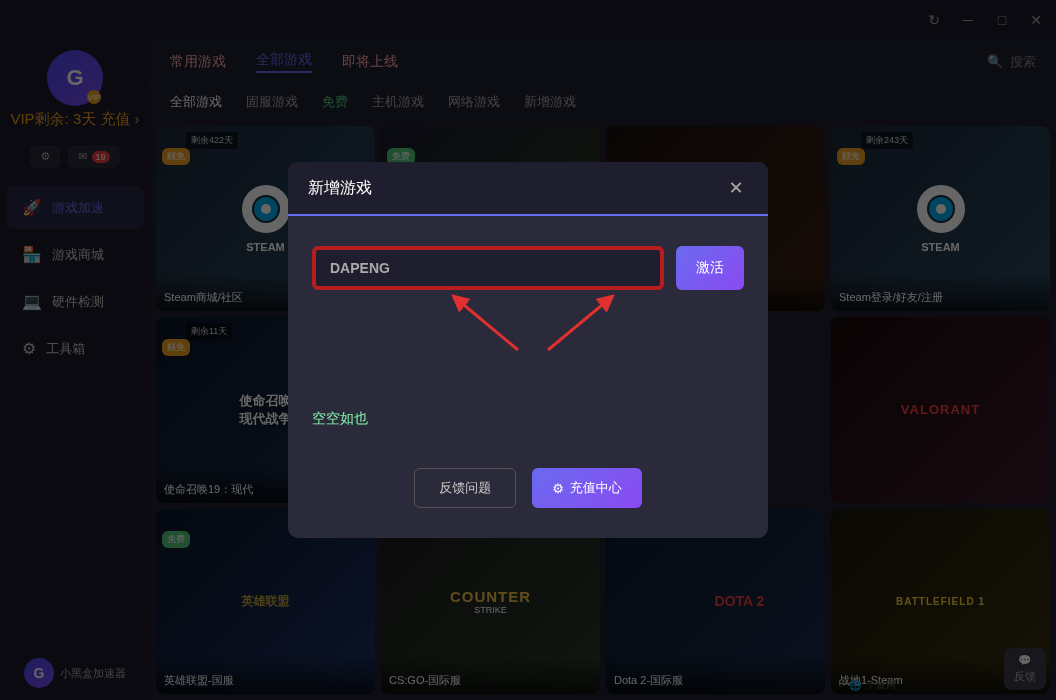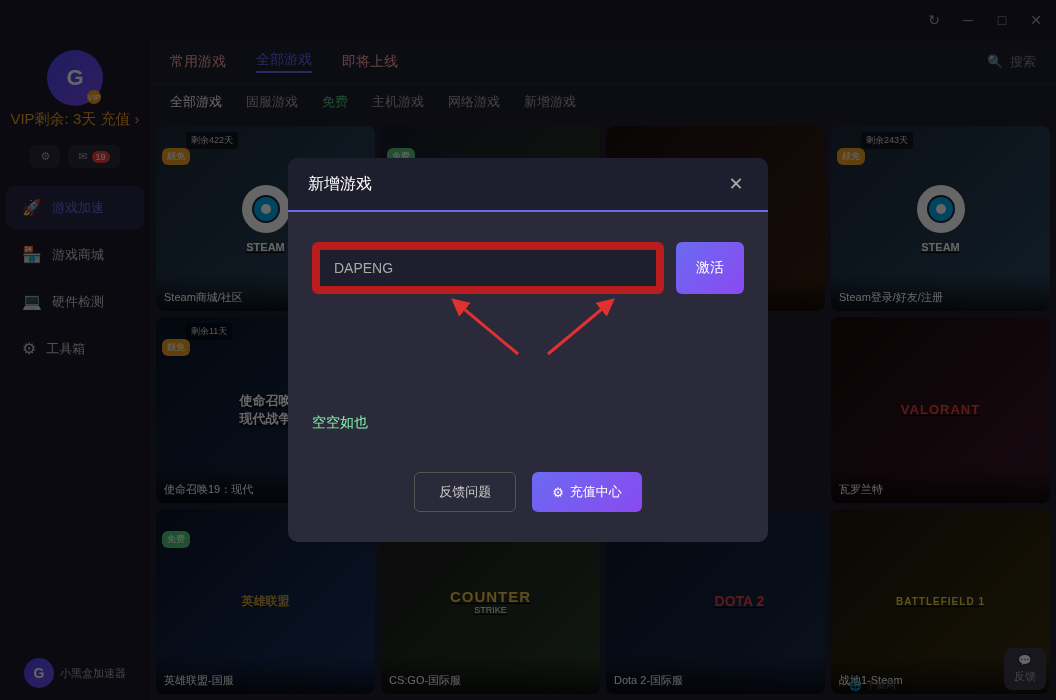--- a/index.html
+++ b/index.html
@@ -322,26 +322,27 @@
     
     .modal-input-row {
       display: flex;
       gap: 12px;
       margin-bottom: 30px;
       position: relative;
     }
     .modal-input {
       flex: 1;
       background: #1e1e2e;
-      border: 8px solid #b91c1c;
+      border: 4px solid #b91c1c;
       border-radius: 6px;
       padding: 10px 14px;
       color: #aaa;
       font-size: 14px;
       outline: none;
+      font-weight: bold;
     }
     .modal-activate-btn {
       background: linear-gradient(135deg, #6a6af0, #8a4af0);
       color: white;
       border: none;
       border-radius: 6px;
       padding: 10px 20px;
       font-size: 14px;
       cursor: pointer;
       white-space: nowrap;
@@ -383,21 +384,20 @@
       align-items: center;
       gap: 6px;
     }
 
     .card-content {
       width: 100%;
       height: 100%;
       position: relative;
       display: flex;
       align-items: flex-end;
-      text-decoration: underline;
     }
 
     
     .sidebar-bottom-logo {
       width: 30px;
       height: 30px;
       background: linear-gradient(135deg, #4a4af0, #7a4af0);
       border-radius: 50%;
       display: flex;
       align-items: center;
@@ -574,21 +574,20 @@
           <div class="game-card-days">剩余11天</div>
         </div>
 
         <div class="game-card" style="background:#1e1e2e;"></div>
         <div class="game-card" style="background:#1e1e2e;"></div>
 
         <div class="game-card card-valorant">
           <div class="card-content" style="background:linear-gradient(135deg,#1a0a0a,#3a1a2a);align-items:center;justify-content:center;">
             <span style="color:#f04040;font-size:13px;font-weight:bold;letter-spacing:1px;">VALORANT</span>
           </div>
-          <div class="game-card-label">瓦罗兰特</div>
         </div>
 
         <div class="game-card card-lol">
           <div class="card-content" style="background:linear-gradient(135deg,#0a1428,#1a3060);align-items:center;justify-content:center;">
             <span style="color:#c0a040;font-size:12px;font-weight:bold;">英雄联盟</span>
           </div>
           <div class="game-card-label">英雄联盟-国服</div>
           <div class="game-card-badge free">免费</div>
         </div>
 

